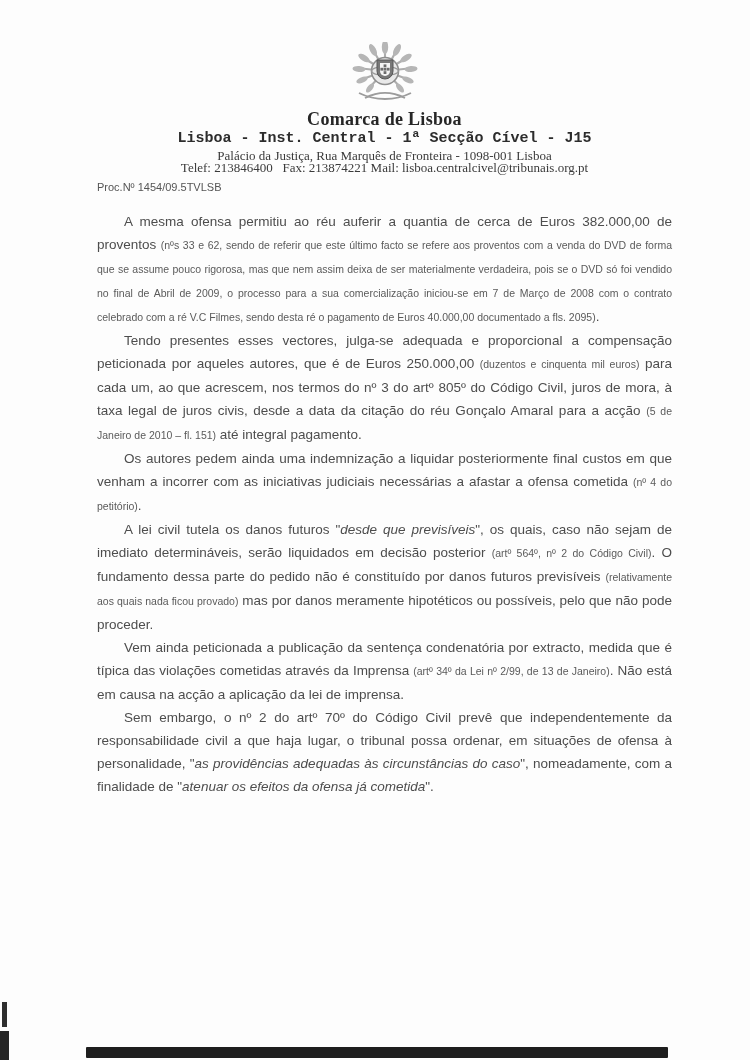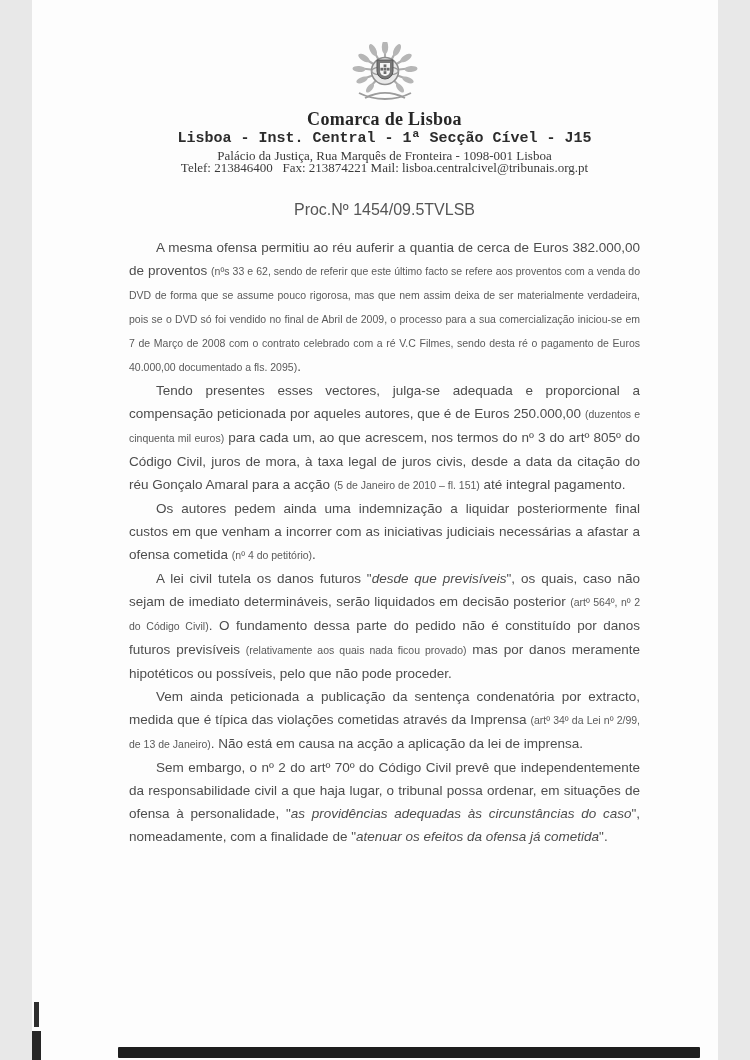--- a/index.html
+++ b/index.html
@@ -1,18 +1,18 @@
 <!DOCTYPE html>
 <html><head>
 <meta charset="utf-8">
 <style>
   html,body { margin:0; padding:0; background:#e8e8e8; }
   .page {
     position:relative;
-    width:686px; height:1060px;
+    width:750px; height:1060px;
     margin:0 auto;
     background:#fdfdfd;
     overflow:hidden;
     font-family:"Liberation Sans", sans-serif;
   }
   
   .header {
     padding:42px 78px 0 97px;
     text-align:center;
   }
@@ -38,23 +38,23 @@
     margin-top:3px;
   }
   .court-contacts {
     font-family:"Liberation Serif", serif;
     font-size:13px; line-height:12px;
     color:#3a3a3a;
     white-space:pre-wrap;
   }
   .proc-line {
     padding:0 78px 0 97px;
-    margin-top:27px;
-    text-align:center;
-    font-size:16px;
+    margin-top:7px;
+    text-align:left;
+    font-size:11px;
     color:#555;
   }
   
   .doc {
     margin-top:17px;
     padding:0 78px 0 97px;
     font-size:13.5px;
     line-height:23px;
     text-align:justify;
     color:#4d4d4d;

